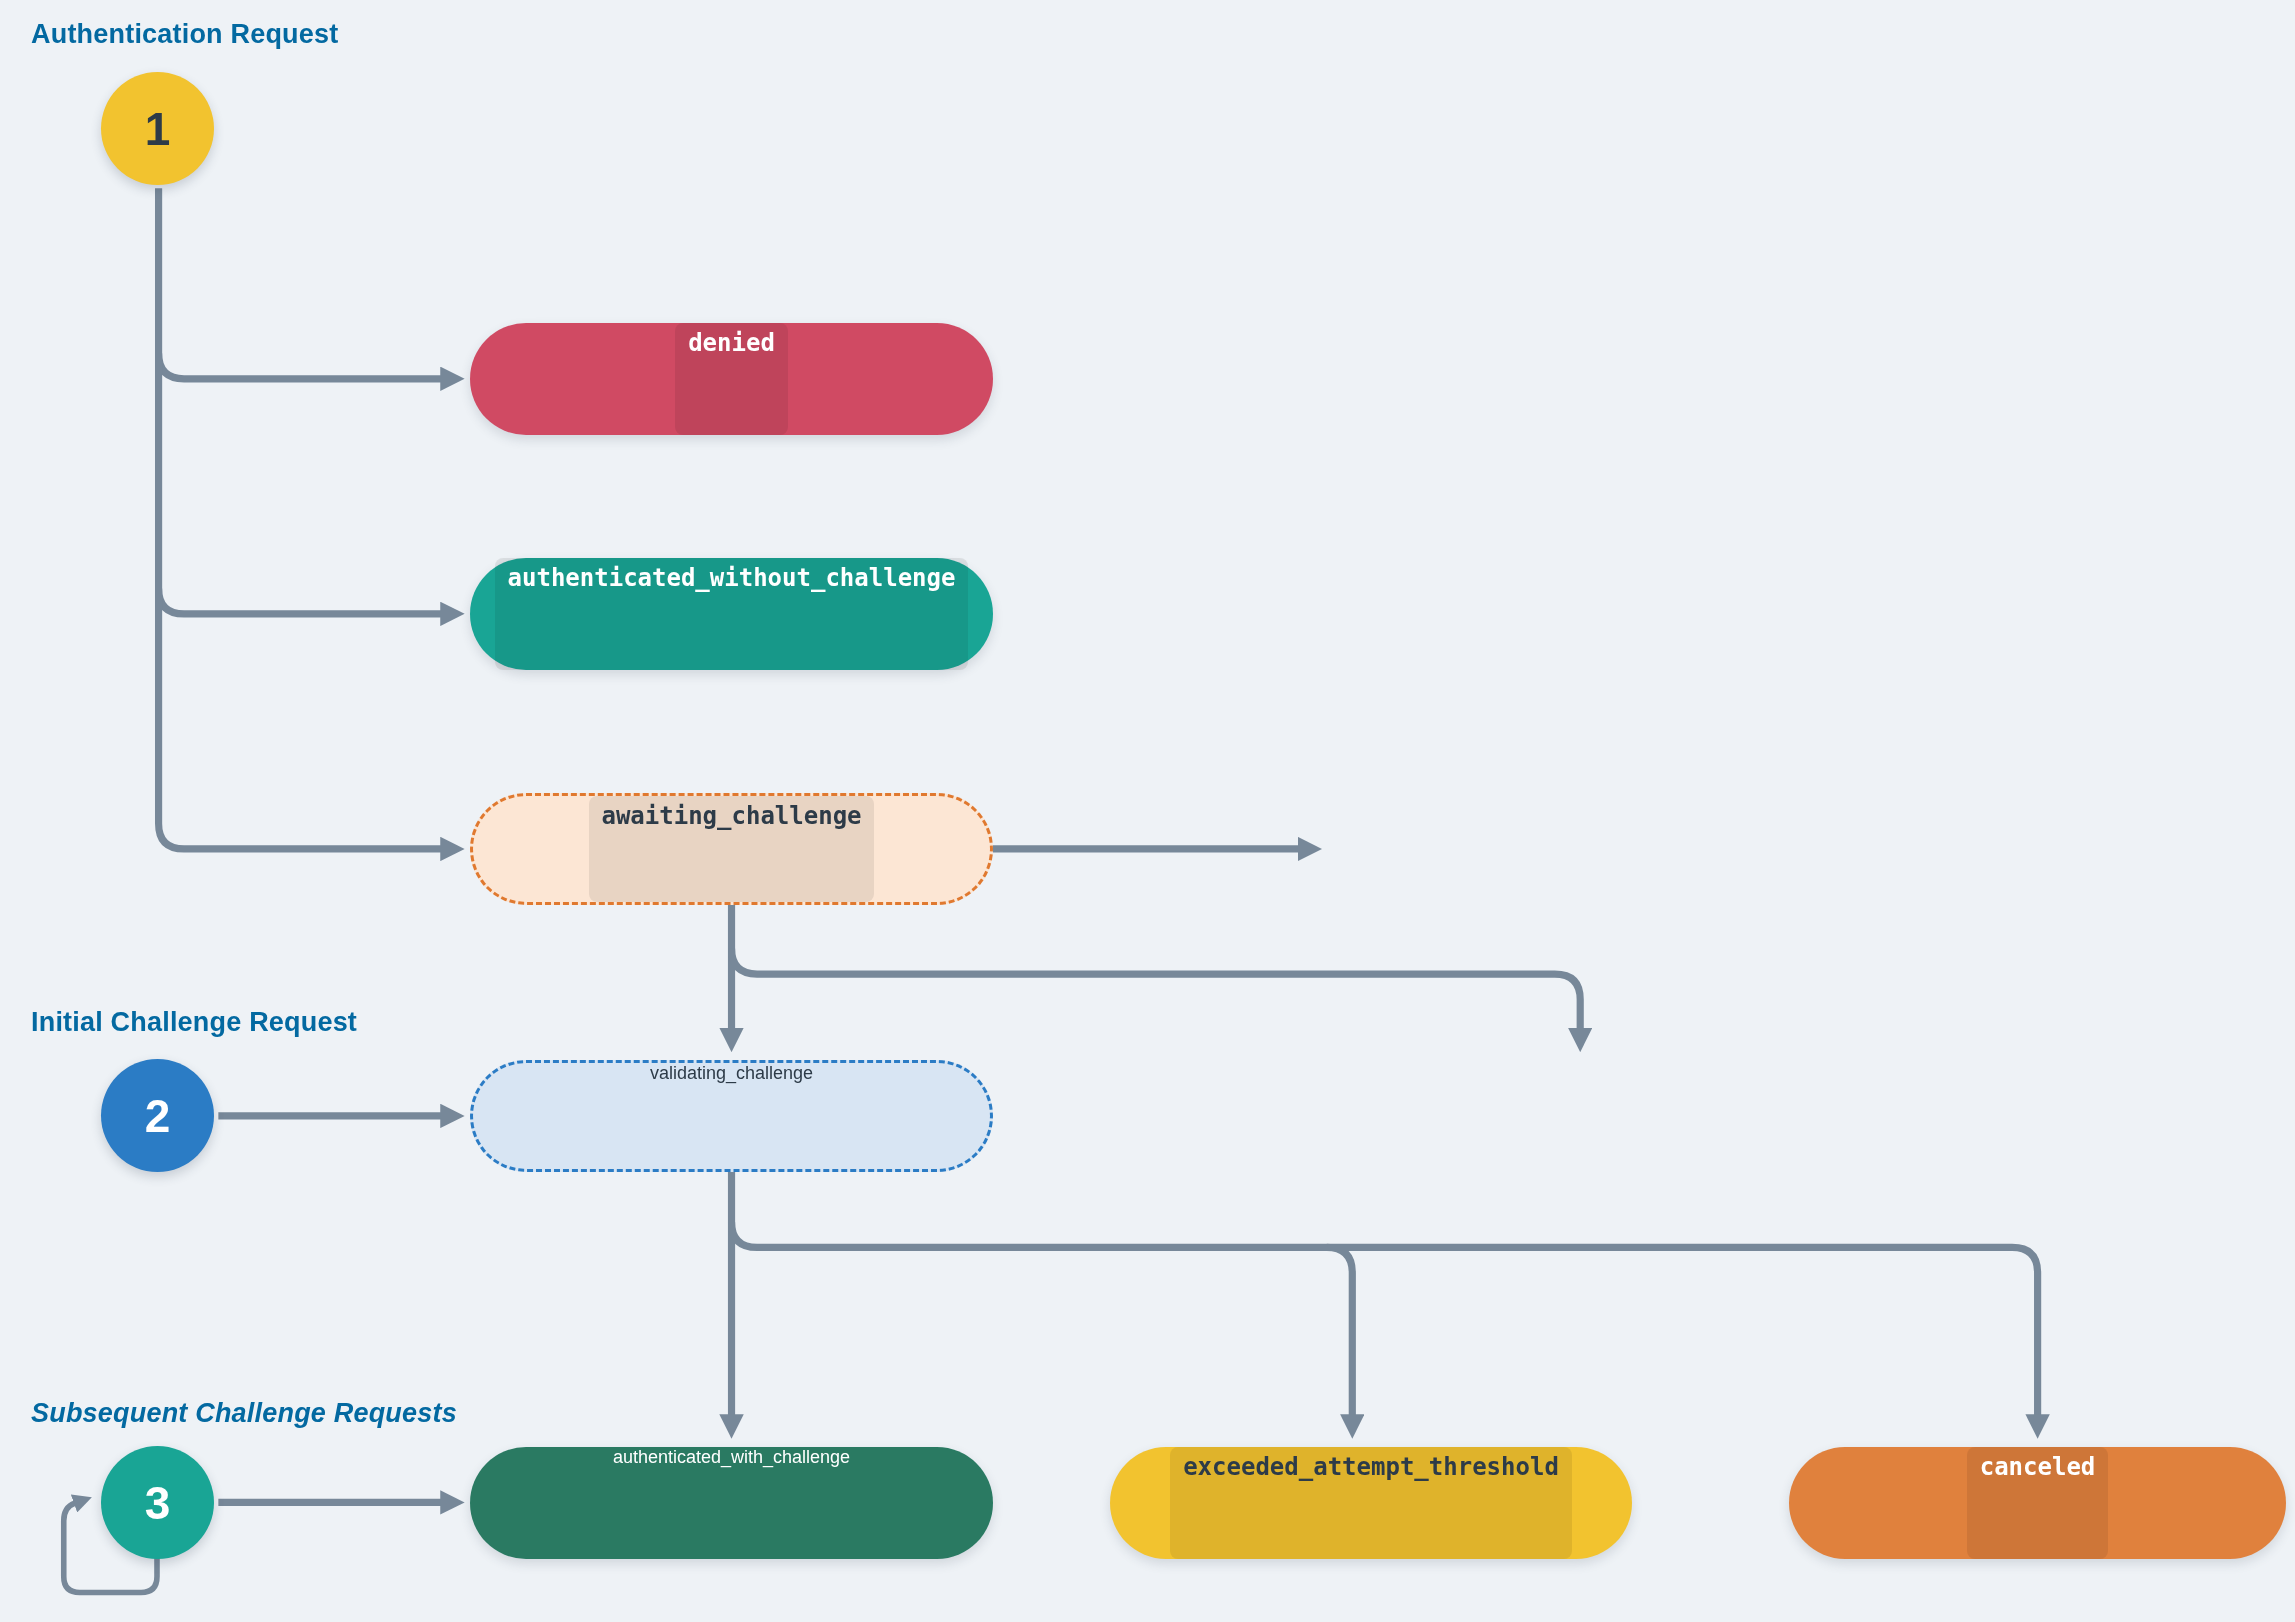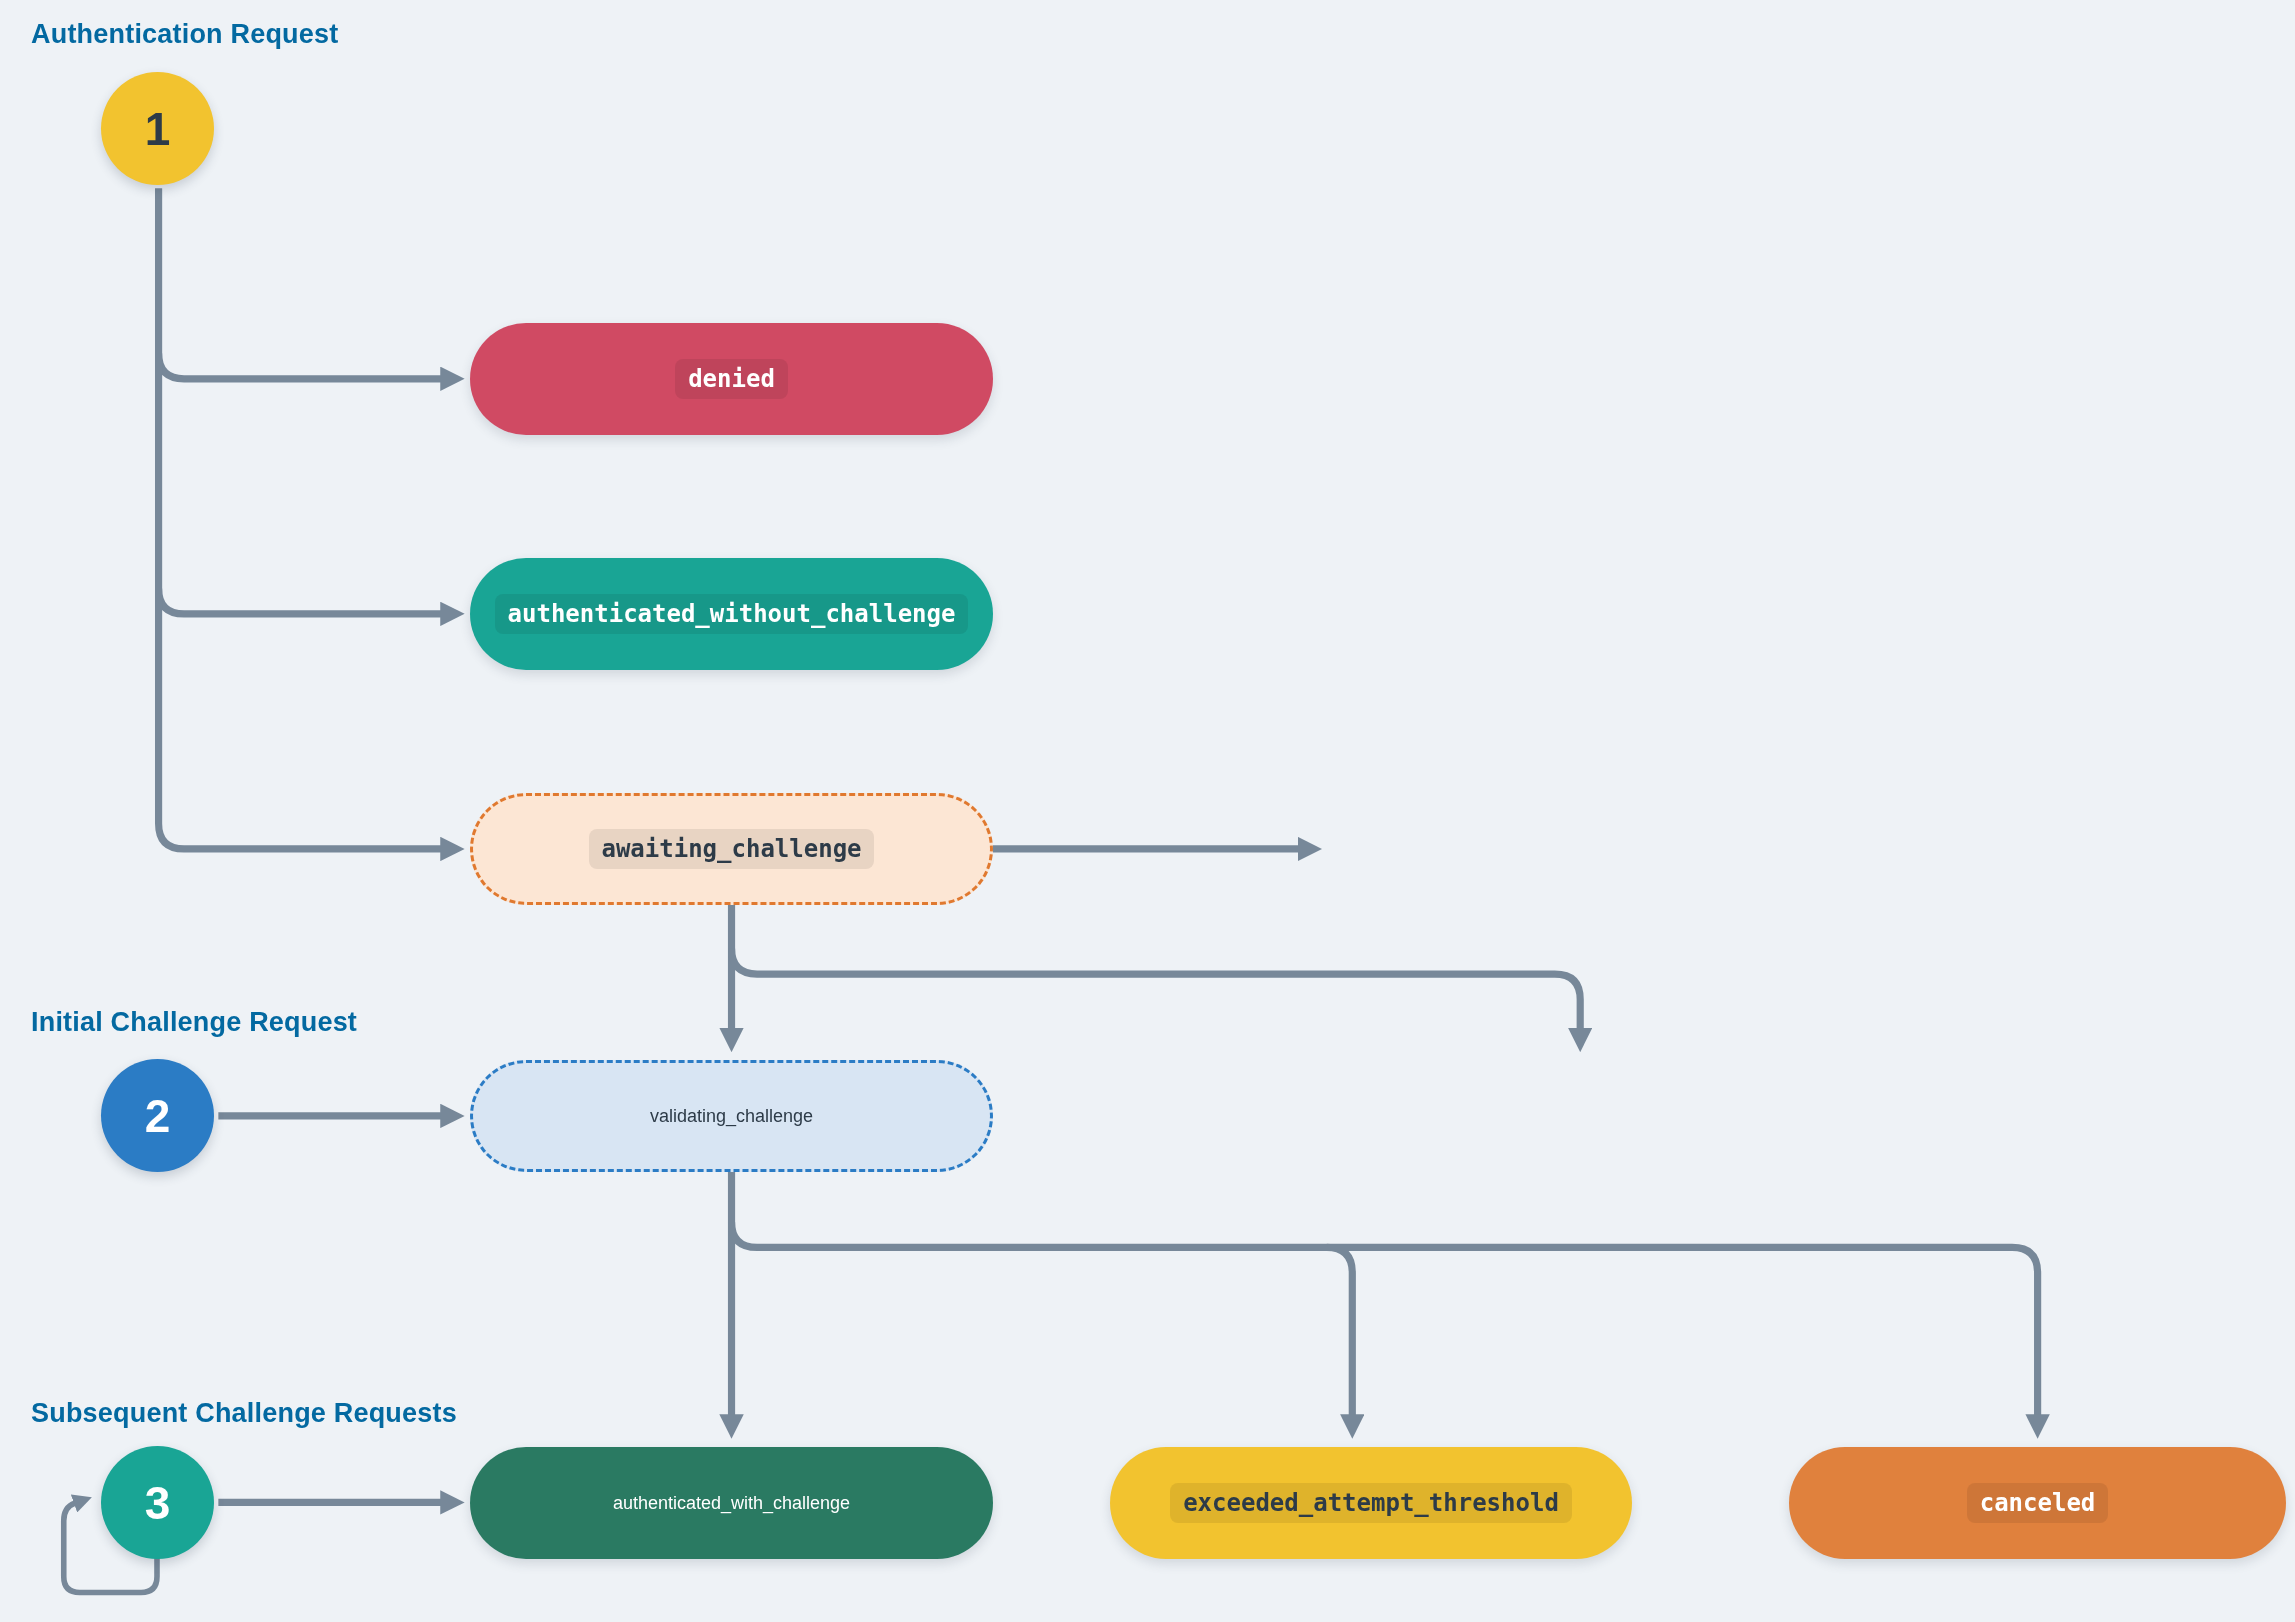--- a/index.html
+++ b/index.html
@@ -31,21 +31,21 @@
     position: absolute;
     z-index: 3;
     color: #0369a1;
     font-size: 27px;
     font-weight: 700;
     letter-spacing: 0.2px;
     white-space: nowrap;
   }
   #label-sec1 { left: 31px;  top: 19px; }
   #label-sec2 { left: 31px;  top: 1007px; text-align: center; }
-  #label-sec3 { left: 31px;  top: 1398px; }
+  #label-sec3 { left: 31px;  top: 1398px; font-style: italic; }
 
   .step-circle {
     position: absolute;
     z-index: 4;
     width: 113px;
     height: 113px;
     border-radius: 50%;
     display: flex;
     align-items: center;
     justify-content: center;
@@ -56,21 +56,20 @@
   #circle-1 { left: 101px; top: 72px;   background: #f2c32f; color: #2d3b48; }
   #circle-2 { left: 101px; top: 1059px; background: #2b7cc5; color: #ffffff; }
   #circle-3 { left: 101px; top: 1446px; background: #19a595; color: #ffffff; }
 
   .pill {
     position: absolute;
     z-index: 3;
     height: 112px;
     border-radius: 56px;
     display: flex;
-    align-items: center;
     justify-content: center;
     box-shadow: 0 4.8px 11px rgba(44,62,80,0.15);
     box-sizing: border-box;
   }
   .pill .label-code {
     font-family: "DejaVu Sans Mono", monospace;
     font-size: 24px;
     font-weight: 700;
     padding: 6.4px 12.8px;
     border-radius: 8px;

